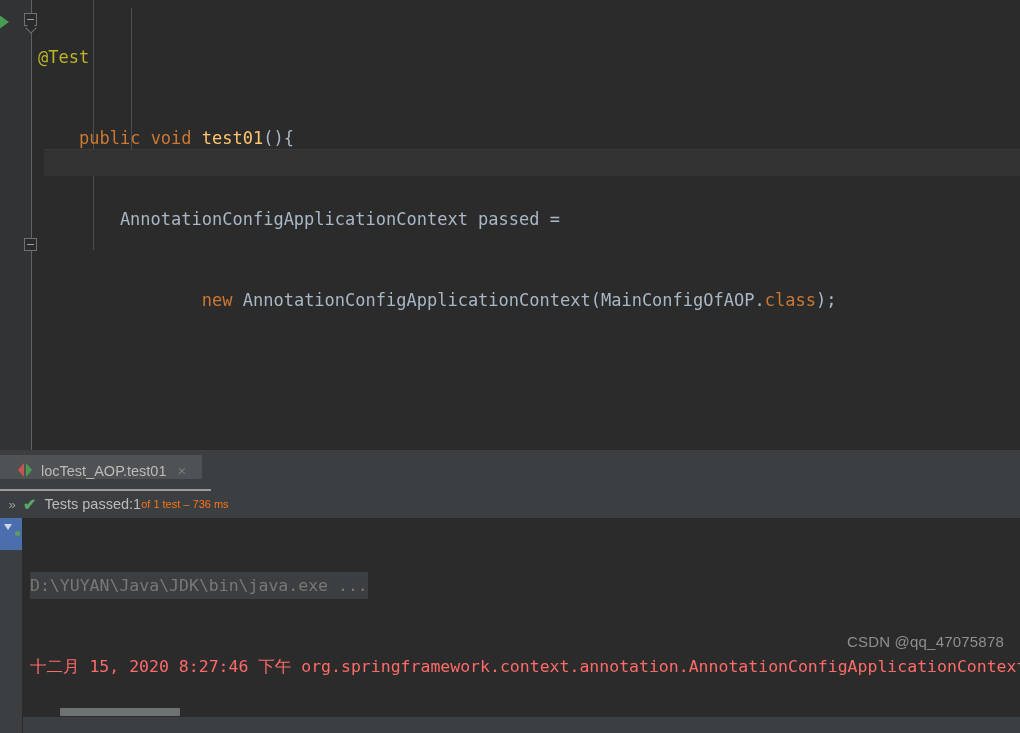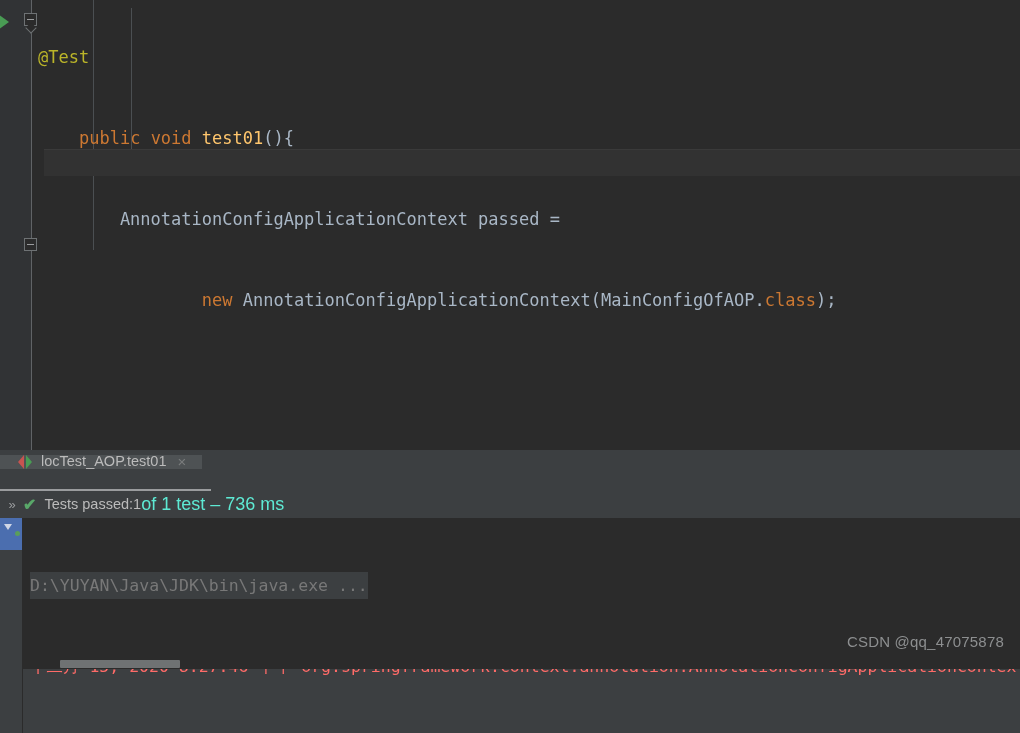--- a/index.html
+++ b/index.html
@@ -119,24 +119,24 @@
     font-family: "Liberation Sans", sans-serif;
   }
   .tabbar {
     position: absolute;
     left: 0; top: 5px;
     height: 30px; width: 1020px;
   }
   .run-tab {
     position: absolute;
     left: 0; top: 0;
-    height: 14px;
-    padding: 0 16px 0 18px;
+    height: 24px;
+    padding: 8px 16px 0 18px;
     display: flex;
-    align-items: flex-end;
+    align-items: flex-start;
     background: #4e5254;
     box-sizing: border-box;
   }
   .run-tab .tabicon {
     width: 14px; height: 14px;
     position: relative;
     margin-right: 9px;
     flex: 0 0 auto;
   }
   .run-tab .tabicon::before {
@@ -191,27 +191,27 @@
   }
   .checkmark {
     color: #59a869;
     font-size: 16px;
     margin-left: 2px;
     margin-right: 8px;
     font-weight: bold;
   }
   .status-main { color: #bbbbbb; font-size: 14.5px; }
   .status-count { color: #bbbbbb; font-size: 14.5px; }
-  .status-dim { color: #5eead4; font-size: 18px; }
+  .status-dim { color: #f97316; font-size: 11px; }
 
   
   #console {
     position: absolute;
     left: 0; top: 68px;
-    width: 1020px; height: 151px;
+    width: 1020px; height: 199px;
     background: #2b2b2b;
   }
   .console-rail {
     position: absolute;
     left: 0; top: 0;
     width: 22px; height: 215px;
     background: #3c3f41;
   }
   .console-rail-btn {
     position: absolute;

